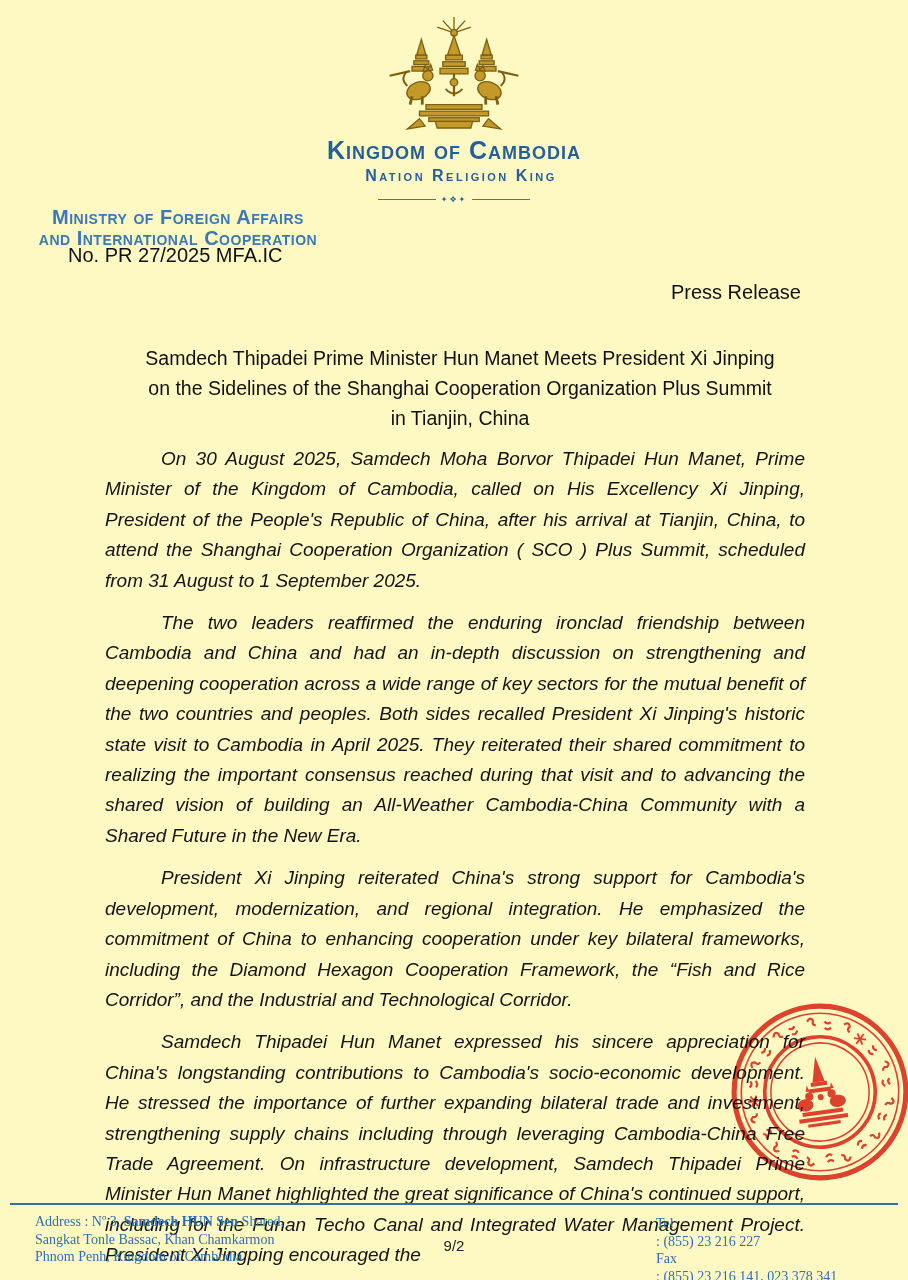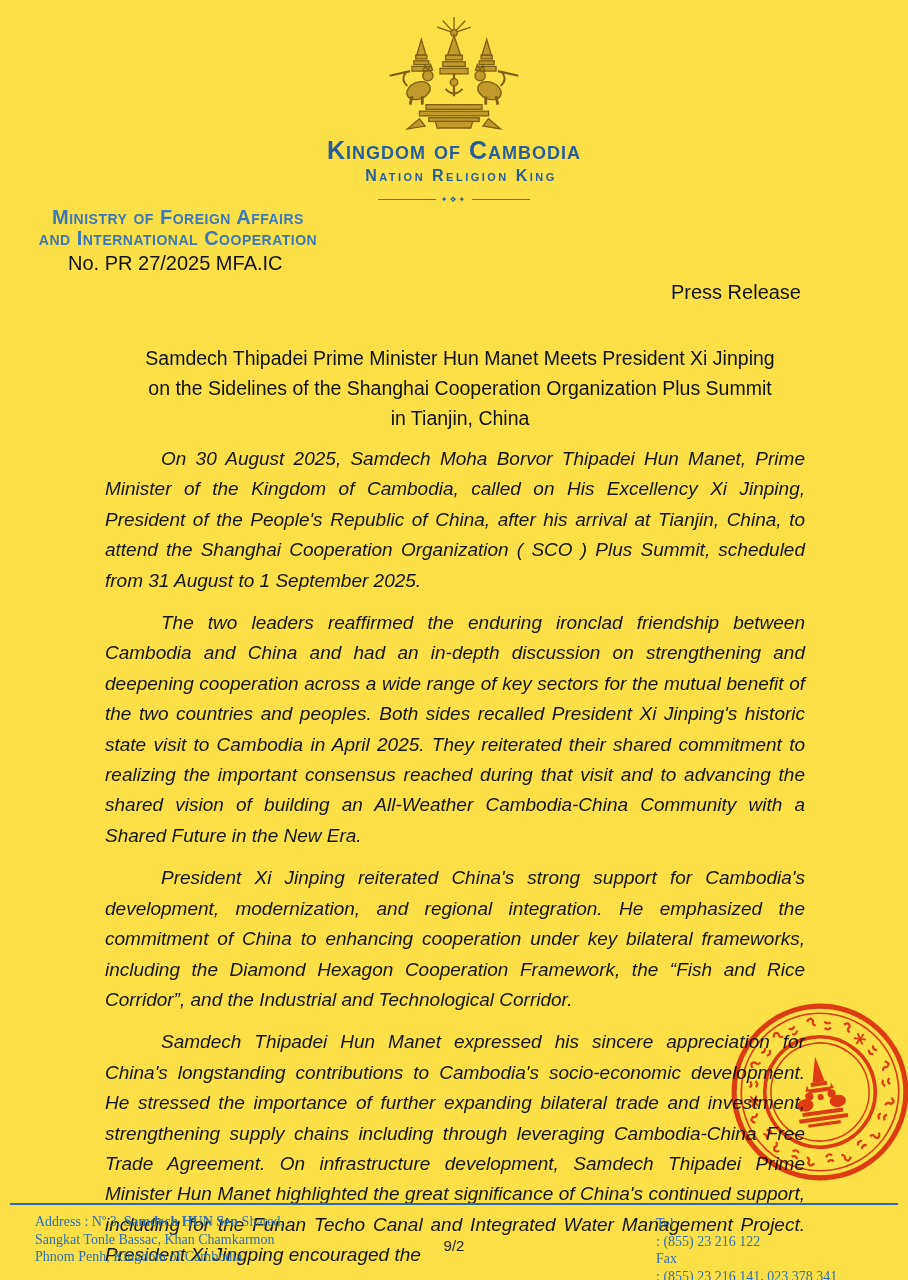--- a/index.html
+++ b/index.html
@@ -1,21 +1,21 @@
 <!DOCTYPE html>
 <html style="--blue: #265e9c; --blue-light: #3a78b8; --footer-blue: #2f6eb2; --gold: #c39a2a; --gold-dark: #7d5f12; --seal-red: #dc352a;"><head>
 <meta charset="utf-8">
 <style>
   :root{
     --blue:#265e9c; --blue-light:#3a78b8; --footer-blue:#2f6eb2;
     --gold:#c39a2a; --gold-dark:#7d5f12; --seal-red:#dc352a; --ink:#1a1a1a;
   }
   html,body{margin:0;padding:0;background:#e8e8e8;}
   .page{
-    position:relative;width:908px;height:1280px;margin:0 auto;background:#fde047;
+    position:relative;width:908px;height:1280px;margin:0 auto;background:#fef9c3;
     font-family:"Liberation Sans",sans-serif;color:var(--ink);overflow:hidden;
   }
   
   .crest{position:absolute;top:14px;left:50%;transform:translateX(-50%);}
   .kingdom{
     position:absolute;top:136px;left:0;width:100%;text-align:center;
     font-variant:small-caps;font-weight:bold;font-size:25px;letter-spacing:1px;color:var(--blue);
   }
   .motto{
     position:absolute;top:167px;left:0;width:100%;text-align:center;
@@ -25,21 +25,21 @@
     position:absolute;top:195px;left:0;width:100%;display:flex;align-items:center;justify-content:center;
     color:var(--blue);font-size:8px;
   }
   .ornament .bar{width:58px;height:1px;background:var(--blue);opacity:.85;}
   .ornament .glyphs{padding:0 5px;letter-spacing:2px;}
   .ministry{
     position:absolute;top:207px;left:28px;width:300px;text-align:center;
     font-variant:small-caps;font-weight:bold;font-size:20px;line-height:21px;
     letter-spacing:.5px;color:var(--blue-light);
   }
-  .refno{position:absolute;top:252px;left:68px;font-size:20px;color:#111;}
+  .refno{position:absolute;top:244px;left:68px;font-size:20px;color:#111;}
   .press-label{position:absolute;top:281px;right:107px;font-size:20px;color:#111;}
   
   .doc-title{
     position:absolute;top:343px;left:110px;width:700px;text-align:center;
     font-size:19.5px;line-height:30px;color:#101010;
   }
   .body-text{
     position:absolute;top:444px;left:105px;width:700px;
     font-size:19px;line-height:30.4px;text-align:justify;color:#141414;
   }
@@ -222,21 +222,21 @@
     <div><span>Address : Nº 3, </span><span class="b">Samdech HUN Sen</span><span> Shared,</span></div>
     <div>Sangkat Tonle Bassac, Khan Chamkarmon</div>
     <div>Phnom Penh, Kingdom of Cambodia</div>
   </div>
 
   <div class="footer-page">9/2</div>
 
   <div class="footer-contact">
     <div class="row">
       <span class="lbl">Tel</span>
-      <span>: (855) 23 216 122</span>
+      <span>: (855) 23 216 227</span>
     </div>
     <div class="row">
       <span class="lbl">Fax</span>
       <span>: (855) 23 216 141, 023 378 341</span>
     </div>
     <div class="row">
       <span class="lbl">Email</span>
       <span>: mfaic@mfaic.gov.kh</span>
     </div>
   </div>

